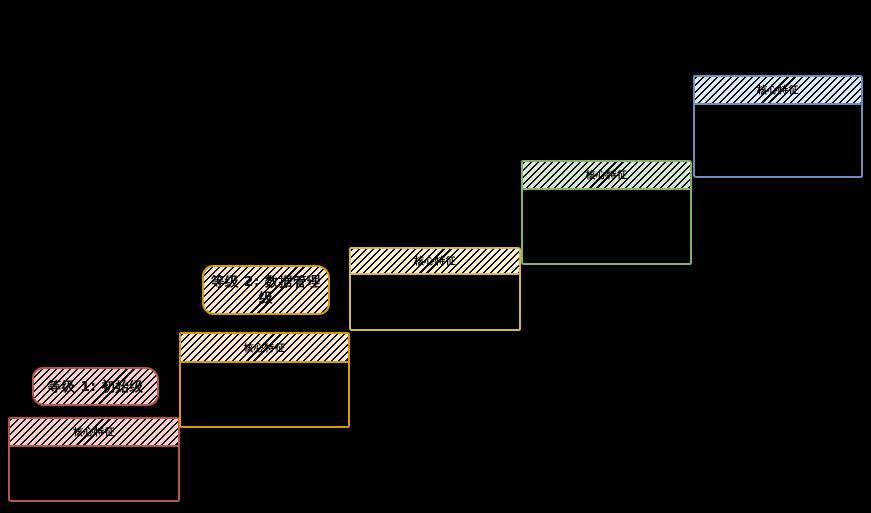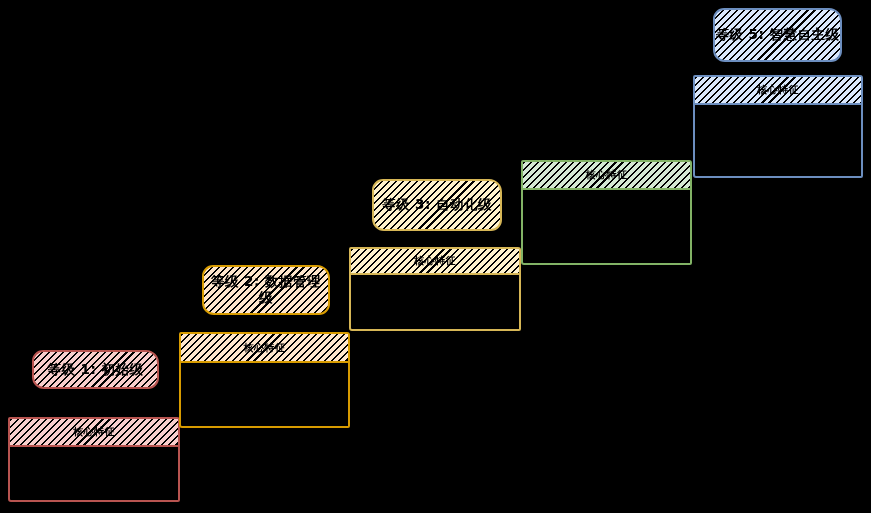--- a/index.html
+++ b/index.html
@@ -60,21 +60,21 @@
     align-items: center;
     justify-content: center;
     color: #000000;
     font-weight: bold;
     font-size: 10px;
     letter-spacing: 0.5px;
   }
   .box-body { width: 100%; background: transparent; }
 
   
-  .s1 .stage-label { left: 32px;  top: 350px; width: 127px; height: 39px; }
+  .s1 .stage-label { left: 32px;  top: 367px; width: 127px; height: 39px; }
   .s1 .stage-box   { left: 8px;   top: 417px; width: 172px; height: 85px; }
   .s1 .box-header  { height: 28px; }
 
   .s2 .stage-label { left: 202px; top: 265px; width: 128px; height: 50px; }
   .s2 .stage-box   { left: 179px; top: 332px; width: 171px; height: 96px; }
   .s2 .box-header  { height: 29px; }
 
   .s3 .stage-label { left: 372px; top: 179px; width: 130px; height: 52px; }
   .s3 .stage-box   { left: 349px; top: 247px; width: 172px; height: 84px; }
   .s3 .box-header  { height: 26px; }
@@ -102,35 +102,33 @@
 
   <div class="stage s2" style="--fill: #ffe6cc; --stroke: #d79b00;">
     <div class="stage-label hatch">等级 2: 数据管理级</div>
     <div class="stage-box">
       <div class="box-header hatch">核心特征</div>
       <div class="box-body"></div>
     </div>
   </div>
 
   <div class="stage s3" style="--fill: #fff2cc; --stroke: #d6b656;">
-    <div class="stage-label hatch">等级 3: 自动化级</div>
     <div class="stage-box">
       <div class="box-header hatch">核心特征</div>
       <div class="box-body"></div>
     </div>
   </div>
 
   <div class="stage s4" style="--fill: #d5e8d4; --stroke: #82b366;">
     <div class="stage-box">
       <div class="box-header hatch">核心特征</div>
       <div class="box-body"></div>
     </div>
   </div>
 
   <div class="stage s5" style="--fill: #dae8fc; --stroke: #6c8ebf;">
-    <div class="stage-label hatch">等级 5: 智慧自主级</div>
     <div class="stage-box">
       <div class="box-header hatch">核心特征</div>
       <div class="box-body"></div>
     </div>
   </div>
 
 </div>
 
 </body></html>

